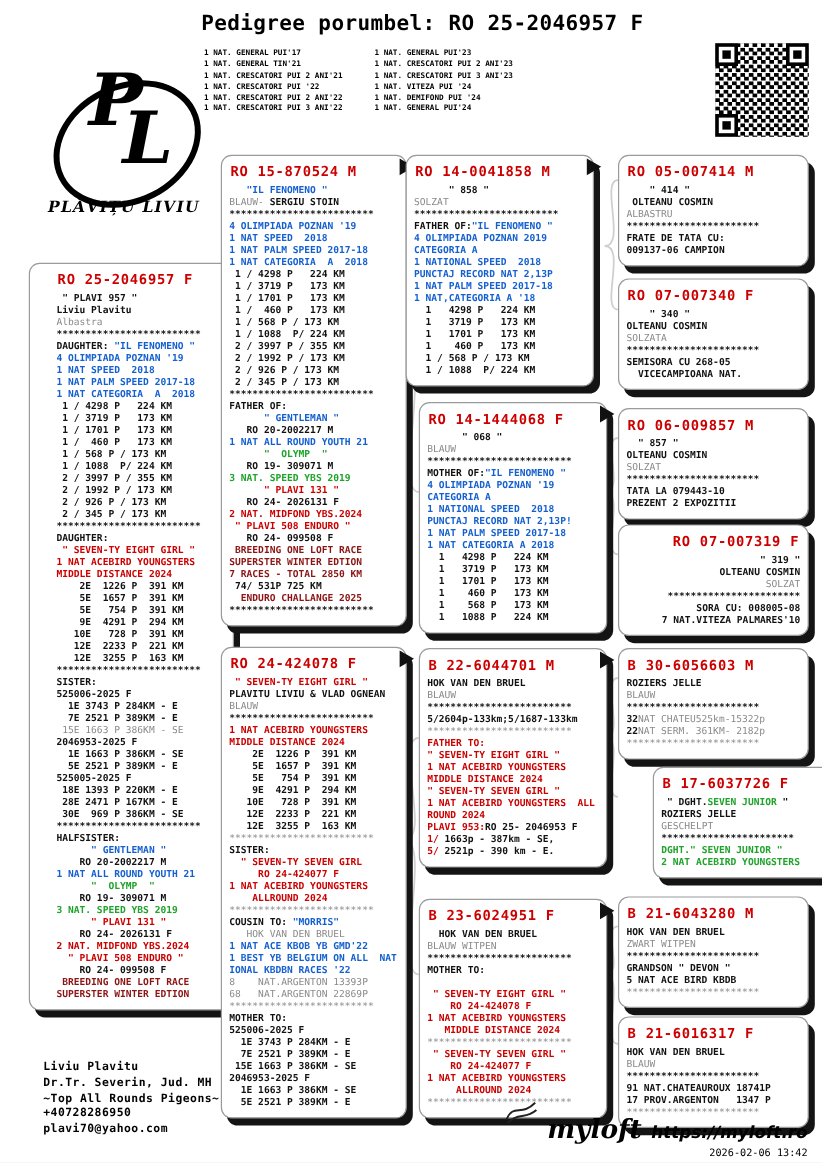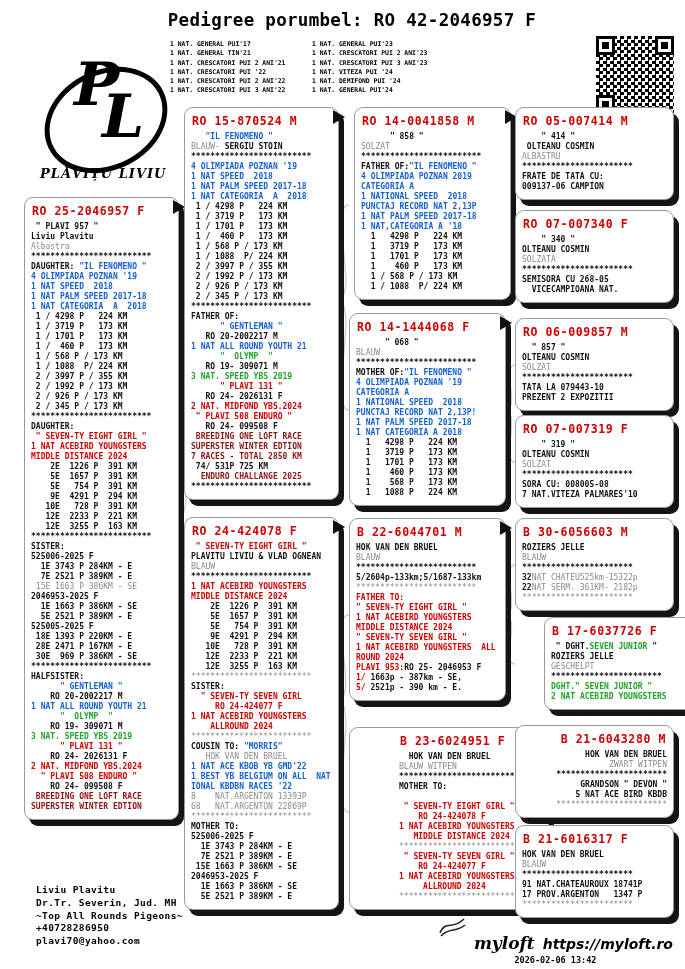--- a/index.html
+++ b/index.html
@@ -4,21 +4,21 @@
 <style>
   :root{
     --red:#cc0000; --blue:#1560d0; --green:#1fa32a; --maroon:#8b1414; --gray:#8a8a8a; --ink:#111111;
   }
   html,body{margin:0;padding:0;background:#e9e9e9;}
   .page{position:relative;width:685px;height:969px;margin:0 auto;background:#ffffff;
         font-family:"DejaVu Sans Mono",monospace;overflow:hidden;}
   .connectors{position:absolute;left:0;top:0;z-index:0;}
   
   .pbox{position:absolute;z-index:2;background:#fff;border:1px solid #9a9a9a;border-radius:9px;
-        box-shadow:5px 6px 0 #141414;}
+        box-shadow:5px 6px 0 #141414;margin-top:22px;}
   .has-arrow::after{content:"";position:absolute;top:2px;right:-14px;width:0;height:0;
         border:7px solid transparent;border-left:12px solid #111;}
   .btitle{color:var(--red);font-weight:bold;font-size:11.5px;padding:6px 7px 2px;
         letter-spacing:.6px;white-space:pre;}
   .bbody{padding:2px 6px 7px;font-size:8px;line-height:10px;font-weight:bold;color:var(--ink);white-space:pre;}
   .ln{min-height:10px;}
   .c-k{color:var(--ink);}
   .c-g{color:var(--gray);font-weight:normal;}
   .c-b{color:var(--blue);}
   .c-r{color:var(--red);}
@@ -45,23 +45,23 @@
         font-size:60px;line-height:60px;}
   .logo-p{left:34px;top:-2px;}
   .logo-l{left:62px;top:30px;}
   .logo-label{position:absolute;left:0px;top:110px;font-family:"DejaVu Serif",serif;font-style:italic;
         font-weight:bold;font-size:13px;letter-spacing:1px;white-space:nowrap;}
   
   .owner{position:absolute;left:36px;top:884px;font-size:9.5px;line-height:12.8px;font-weight:bold;
         letter-spacing:.4px;white-space:pre;z-index:2;color:#000;}
   .brandbox{position:absolute;right:12px;top:900px;text-align:right;z-index:3;color:#000;}
   .brandrow{display:flex;align-items:baseline;justify-content:flex-end;gap:8px;}
-  .brand{font-family:"DejaVu Serif",serif;font-style:italic;font-weight:bold;font-size:17px;}
+  .brand{font-family:"DejaVu Serif",serif;font-style:italic;font-weight:bold;font-size:22px;}
   .url{font-size:14px;font-weight:bold;font-style:italic;font-family:"DejaVu Sans",sans-serif;margin-top:36px;}
-  .stamp{font-size:8.5px;font-weight:bold;margin-top:2px;text-align:center;}
+  .stamp{font-size:8.5px;font-weight:normal;margin-top:2px;}
   .scribble{align-self:center;}
 </style>
 </head>
 <body>
 
 <div class="page">
 
   <svg class="connectors" width="685" height="969">
     <g fill="none" stroke="#c4c4c4" stroke-width="1.5" opacity="0.8">
       <path d="M177,520 C205,520 158,300 184,300"></path>
@@ -81,87 +81,87 @@
     </g>
   </svg>
 
   <div class="logo">
     <div class="logo-ellipse"></div>
     <span class="logo-p">P</span>
     <span class="logo-l">L</span>
     <div class="logo-label">PLĂVIȚU LIVIU</div>
   </div>
 
-  <h1 class="title">Pedigree porumbel: RO 42-2046957 F</h1>
+  <h1 class="title">Pedigree porumbel: RO 25-2046957 F</h1>
 
   <div class="ach">
     <div class="ach-col"><div>1 NAT. GENERAL PUI'17</div><div>1 NAT. GENERAL TIN'21</div><div>1 NAT. CRESCATORI PUI 2 ANI'21</div><div>1 NAT. CRESCATORI PUI '22</div><div>1 NAT. CRESCATORI PUI 2 ANI'22</div><div>1 NAT. CRESCATORI PUI 3 ANI'22</div></div>
     <div class="ach-col"><div>1 NAT. GENERAL PUI'23</div><div>1 NAT. CRESCATORI PUI 2 ANI'23</div><div>1 NAT. CRESCATORI PUI 3 ANI'23</div><div>1 NAT. VITEZA PUI '24</div><div>1 NAT. DEMIFOND PUI '24</div><div>1 NAT. GENERAL PUI'24</div></div>
   </div>
 
   <div class="qr">
     <div class="f f1"></div>
     <div class="f f2"></div>
     <div class="f f3"></div>
   </div>
 
   <div id="pedigree">
-      <section class="pbox has-arrow" style="left: 24px; top: 197px; width: 153px;">
+      <section class="pbox has-arrow" style="left: 24px; top: 197px; width: 153px; padding-left: 16px;">
         <div class="btitle">RO 25-2046957 F</div>
         <div class="bbody"><div class="ln"><span class="c-k"> " PLAVI 957 "</span></div><div class="ln"><span class="c-k">Liviu Plavitu</span></div><div class="ln"><span class="c-g">Albastra</span></div><div class="ln"><span class="c-k">*************************</span></div><div class="ln"><span class="c-k">DAUGHTER: </span><span class="c-b">"IL FENOMENO "</span></div><div class="ln"><span class="c-b">4 OLIMPIADA POZNAN '19</span></div><div class="ln"><span class="c-b">1 NAT SPEED  2018</span></div><div class="ln"><span class="c-b">1 NAT PALM SPEED 2017-18</span></div><div class="ln"><span class="c-b">1 NAT CATEGORIA  A  2018</span></div><div class="ln"><span class="c-k"> 1 / 4298 P   224 KM</span></div><div class="ln"><span class="c-k"> 1 / 3719 P   173 KM</span></div><div class="ln"><span class="c-k"> 1 / 1701 P   173 KM</span></div><div class="ln"><span class="c-k"> 1 /  460 P   173 KM</span></div><div class="ln"><span class="c-k"> 1 / 568 P / 173 KM</span></div><div class="ln"><span class="c-k"> 1 / 1088  P/ 224 KM</span></div><div class="ln"><span class="c-k"> 2 / 3997 P / 355 KM</span></div><div class="ln"><span class="c-k"> 2 / 1992 P / 173 KM</span></div><div class="ln"><span class="c-k"> 2 / 926 P / 173 KM</span></div><div class="ln"><span class="c-k"> 2 / 345 P / 173 KM</span></div><div class="ln"><span class="c-k">*************************</span></div><div class="ln"><span class="c-k">DAUGHTER:</span></div><div class="ln"><span class="c-r"> " SEVEN-TY EIGHT GIRL "</span></div><div class="ln"><span class="c-r">1 NAT ACEBIRD YOUNGSTERS</span></div><div class="ln"><span class="c-r">MIDDLE DISTANCE 2024</span></div><div class="ln"><span class="c-k">    2E  1226 P  391 KM</span></div><div class="ln"><span class="c-k">    5E  1657 P  391 KM</span></div><div class="ln"><span class="c-k">    5E   754 P  391 KM</span></div><div class="ln"><span class="c-k">    9E  4291 P  294 KM</span></div><div class="ln"><span class="c-k">   10E   728 P  391 KM</span></div><div class="ln"><span class="c-k">   12E  2233 P  221 KM</span></div><div class="ln"><span class="c-k">   12E  3255 P  163 KM</span></div><div class="ln"><span class="c-k">*************************</span></div><div class="ln"><span class="c-k">SISTER:</span></div><div class="ln"><span class="c-k">525006-2025 F</span></div><div class="ln"><span class="c-k">  1E 3743 P 284KM - E</span></div><div class="ln"><span class="c-k">  7E 2521 P 389KM - E</span></div><div class="ln"><span class="c-g"> 15E 1663 P 386KM - SE</span></div><div class="ln"><span class="c-k">2046953-2025 F</span></div><div class="ln"><span class="c-k">  1E 1663 P 386KM - SE</span></div><div class="ln"><span class="c-k">  5E 2521 P 389KM - E</span></div><div class="ln"><span class="c-k">525005-2025 F</span></div><div class="ln"><span class="c-k"> 18E 1393 P 220KM - E</span></div><div class="ln"><span class="c-k"> 28E 2471 P 167KM - E</span></div><div class="ln"><span class="c-k"> 30E  969 P 386KM - SE</span></div><div class="ln"><span class="c-k">*************************</span></div><div class="ln"><span class="c-k">HALFSISTER:</span></div><div class="ln"><span class="c-b">      " GENTLEMAN "</span></div><div class="ln"><span class="c-k">    RO 20-2002217 M</span></div><div class="ln"><span class="c-b">1 NAT ALL ROUND YOUTH 21</span></div><div class="ln"><span class="c-gr">      "  OLYMP  "</span></div><div class="ln"><span class="c-k">    RO 19- 309071 M</span></div><div class="ln"><span class="c-gr">3 NAT. SPEED YBS 2019</span></div><div class="ln"><span class="c-r">      " PLAVI 131 "</span></div><div class="ln"><span class="c-k">    RO 24- 2026131 F</span></div><div class="ln"><span class="c-r">2 NAT. MIDFOND YBS.2024</span></div><div class="ln"><span class="c-r">  " PLAVI 508 ENDURO "</span></div><div class="ln"><span class="c-k">    RO 24- 099508 F</span></div><div class="ln"><span class="c-m"> BREEDING ONE LOFT RACE</span></div><div class="ln"><span class="c-m">SUPERSTER WINTER EDTION</span></div></div>
       </section>
       <section class="pbox has-arrow" style="left: 184px; top: 107px; width: 153px;">
         <div class="btitle">RO 15-870524 M</div>
         <div class="bbody"><div class="ln"><span class="c-b">   "IL FENOMENO "</span></div><div class="ln"><span class="c-g">BLAUW- </span><span class="c-k">SERGIU STOIN</span></div><div class="ln"><span class="c-k">*************************</span></div><div class="ln"><span class="c-b">4 OLIMPIADA POZNAN '19</span></div><div class="ln"><span class="c-b">1 NAT SPEED  2018</span></div><div class="ln"><span class="c-b">1 NAT PALM SPEED 2017-18</span></div><div class="ln"><span class="c-b">1 NAT CATEGORIA  A  2018</span></div><div class="ln"><span class="c-k"> 1 / 4298 P   224 KM</span></div><div class="ln"><span class="c-k"> 1 / 3719 P   173 KM</span></div><div class="ln"><span class="c-k"> 1 / 1701 P   173 KM</span></div><div class="ln"><span class="c-k"> 1 /  460 P   173 KM</span></div><div class="ln"><span class="c-k"> 1 / 568 P / 173 KM</span></div><div class="ln"><span class="c-k"> 1 / 1088  P/ 224 KM</span></div><div class="ln"><span class="c-k"> 2 / 3997 P / 355 KM</span></div><div class="ln"><span class="c-k"> 2 / 1992 P / 173 KM</span></div><div class="ln"><span class="c-k"> 2 / 926 P / 173 KM</span></div><div class="ln"><span class="c-k"> 2 / 345 P / 173 KM</span></div><div class="ln"><span class="c-k">*************************</span></div><div class="ln"><span class="c-k">FATHER OF:</span></div><div class="ln"><span class="c-b">      " GENTLEMAN "</span></div><div class="ln"><span class="c-k">   RO 20-2002217 M</span></div><div class="ln"><span class="c-b">1 NAT ALL ROUND YOUTH 21</span></div><div class="ln"><span class="c-gr">      "  OLYMP  "</span></div><div class="ln"><span class="c-k">   RO 19- 309071 M</span></div><div class="ln"><span class="c-gr">3 NAT. SPEED YBS 2019</span></div><div class="ln"><span class="c-r">      " PLAVI 131 "</span></div><div class="ln"><span class="c-k">   RO 24- 2026131 F</span></div><div class="ln"><span class="c-r">2 NAT. MIDFOND YBS.2024</span></div><div class="ln"><span class="c-r"> " PLAVI 508 ENDURO "</span></div><div class="ln"><span class="c-k">   RO 24- 099508 F</span></div><div class="ln"><span class="c-m"> BREEDING ONE LOFT RACE</span></div><div class="ln"><span class="c-m">SUPERSTER WINTER EDTION</span></div><div class="ln"><span class="c-m">7 RACES - TOTAL 2850 KM</span></div><div class="ln"><span class="c-k"> 74/ 531P 725 KM</span></div><div class="ln"><span class="c-m">  ENDURO CHALLANGE 2025</span></div><div class="ln"><span class="c-k">*************************</span></div></div>
       </section>
       <section class="pbox has-arrow" style="left: 184px; top: 517px; width: 153px;">
         <div class="btitle">RO 24-424078 F</div>
         <div class="bbody"><div class="ln"><span class="c-r"> " SEVEN-TY EIGHT GIRL "</span></div><div class="ln"><span class="c-k">PLAVITU LIVIU &amp; VLAD OGNEAN</span></div><div class="ln"><span class="c-g">BLAUW</span></div><div class="ln"><span class="c-k">*************************</span></div><div class="ln"><span class="c-r">1 NAT ACEBIRD YOUNGSTERS</span></div><div class="ln"><span class="c-r">MIDDLE DISTANCE 2024</span></div><div class="ln"><span class="c-k">    2E  1226 P  391 KM</span></div><div class="ln"><span class="c-k">    5E  1657 P  391 KM</span></div><div class="ln"><span class="c-k">    5E   754 P  391 KM</span></div><div class="ln"><span class="c-k">    9E  4291 P  294 KM</span></div><div class="ln"><span class="c-k">   10E   728 P  391 KM</span></div><div class="ln"><span class="c-k">   12E  2233 P  221 KM</span></div><div class="ln"><span class="c-k">   12E  3255 P  163 KM</span></div><div class="ln"><span class="c-g">*************************</span></div><div class="ln"><span class="c-k">SISTER:</span></div><div class="ln"><span class="c-r">  " SEVEN-TY SEVEN GIRL</span></div><div class="ln"><span class="c-r">     RO 24-424077 F</span></div><div class="ln"><span class="c-r">1 NAT ACEBIRD YOUNGSTERS</span></div><div class="ln"><span class="c-r">    ALLROUND 2024</span></div><div class="ln"><span class="c-g">*************************</span></div><div class="ln"><span class="c-k">COUSIN TO: </span><span class="c-b">"MORRIS"</span></div><div class="ln"><span class="c-g">   HOK VAN DEN BRUEL</span></div><div class="ln"><span class="c-b">1 NAT ACE KBOB YB GMD'22</span></div><div class="ln"><span class="c-b">1 BEST YB BELGIUM ON ALL  NAT</span></div><div class="ln"><span class="c-b">IONAL KBDBN RACES '22</span></div><div class="ln"><span class="c-g">8    NAT.ARGENTON 13393P</span></div><div class="ln"><span class="c-g">68   NAT.ARGENTON 22869P</span></div><div class="ln"><span class="c-g">*************************</span></div><div class="ln"><span class="c-k">MOTHER TO:</span></div><div class="ln"><span class="c-k">525006-2025 F</span></div><div class="ln"><span class="c-k">  1E 3743 P 284KM - E</span></div><div class="ln"><span class="c-k">  7E 2521 P 389KM - E</span></div><div class="ln"><span class="c-k"> 15E 1663 P 386KM - SE</span></div><div class="ln"><span class="c-k">2046953-2025 F</span></div><div class="ln"><span class="c-k">  1E 1663 P 386KM - SE</span></div><div class="ln"><span class="c-k">  5E 2521 P 389KM - E</span></div></div>
       </section>
-      <section class="pbox has-arrow" style="left: 354px; top: 107px; width: 155px;">
+      <section class="pbox has-arrow" style="left: 338px; top: 107px; width: 155px;">
         <div class="btitle">RO 14-0041858 M</div>
         <div class="bbody"><div class="ln"><span class="c-k">      " 858 "</span></div><div class="ln"><span class="c-g">SOLZAT</span></div><div class="ln"><span class="c-k">*************************</span></div><div class="ln"><span class="c-k">FATHER OF:</span><span class="c-b">"IL FENOMENO "</span></div><div class="ln"><span class="c-b">4 OLIMPIADA POZNAN 2019</span></div><div class="ln"><span class="c-b">CATEGORIA A</span></div><div class="ln"><span class="c-b">1 NATIONAL SPEED  2018</span></div><div class="ln"><span class="c-b">PUNCTAJ RECORD NAT 2,13P</span></div><div class="ln"><span class="c-b">1 NAT PALM SPEED 2017-18</span></div><div class="ln"><span class="c-b">1 NAT,CATEGORIA A '18</span></div><div class="ln"><span class="c-k">  1   4298 P   224 KM</span></div><div class="ln"><span class="c-k">  1   3719 P   173 KM</span></div><div class="ln"><span class="c-k">  1   1701 P   173 KM</span></div><div class="ln"><span class="c-k">  1    460 P   173 KM</span></div><div class="ln"><span class="c-k">  1 / 568 P / 173 KM</span></div><div class="ln"><span class="c-k">  1 / 1088  P/ 224 KM</span></div></div>
       </section>
       <section class="pbox has-arrow" style="left: 349px; top: 313px; width: 155px;">
         <div class="btitle">RO 14-1444068 F</div>
         <div class="bbody"><div class="ln"><span class="c-k">      " 068 "</span></div><div class="ln"><span class="c-g">BLAUW</span></div><div class="ln"><span class="c-k">*************************</span></div><div class="ln"><span class="c-k">MOTHER OF:</span><span class="c-b">"IL FENOMENO "</span></div><div class="ln"><span class="c-b">4 OLIMPIADA POZNAN '19</span></div><div class="ln"><span class="c-b">CATEGORIA A</span></div><div class="ln"><span class="c-b">1 NATIONAL SPEED  2018</span></div><div class="ln"><span class="c-b">PUNCTAJ RECORD NAT 2,13P!</span></div><div class="ln"><span class="c-b">1 NAT PALM SPEED 2017-18</span></div><div class="ln"><span class="c-b">1 NAT CATEGORIA A 2018</span></div><div class="ln"><span class="c-k">  1   4298 P   224 KM</span></div><div class="ln"><span class="c-k">  1   3719 P   173 KM</span></div><div class="ln"><span class="c-k">  1   1701 P   173 KM</span></div><div class="ln"><span class="c-k">  1    460 P   173 KM</span></div><div class="ln"><span class="c-k">  1    568 P   173 KM</span></div><div class="ln"><span class="c-k">  1   1088 P   224 KM</span></div></div>
       </section>
       <section class="pbox has-arrow" style="left: 349px; top: 518px; width: 155px;">
         <div class="btitle">B 22-6044701 M</div>
         <div class="bbody"><div class="ln"><span class="c-k">HOK VAN DEN BRUEL</span></div><div class="ln"><span class="c-g">BLAUW</span></div><div class="ln"><span class="c-k">*************************</span></div><div class="ln"><span class="c-k">5/2604p-133km;5/1687-133km</span></div><div class="ln"><span class="c-g">*************************</span></div><div class="ln"><span class="c-r">FATHER TO:</span></div><div class="ln"><span class="c-r">" SEVEN-TY EIGHT GIRL "</span></div><div class="ln"><span class="c-r">1 NAT ACEBIRD YOUNGSTERS</span></div><div class="ln"><span class="c-r">MIDDLE DISTANCE 2024</span></div><div class="ln"><span class="c-r">" SEVEN-TY SEVEN GIRL "</span></div><div class="ln"><span class="c-r">1 NAT ACEBIRD YOUNGSTERS  ALL</span></div><div class="ln"><span class="c-r">ROUND 2024</span></div><div class="ln"><span class="c-r">PLAVI 953:</span><span class="c-k">RO 25- 2046953 F</span></div><div class="ln"><span class="c-r">1/</span><span class="c-k"> 1663p - 387km - SE,</span></div><div class="ln"><span class="c-r">5/</span><span class="c-k"> 2521p - 390 km - E.</span></div></div>
       </section>
-      <section class="pbox has-arrow" style="left: 349px; top: 727px; width: 155px; padding-left: 43px;">
+      <section class="pbox has-arrow" style="left: 349px; top: 727px; width: 155px;">
         <div class="btitle">B 23-6024951 F</div>
         <div class="bbody"><div class="ln"><span class="c-k">  HOK VAN DEN BRUEL</span></div><div class="ln"><span class="c-g">BLAUW WITPEN</span></div><div class="ln"><span class="c-k">*************************</span></div><div class="ln"><span class="c-k">MOTHER TO:</span></div><div class="ln"><span class="c-k"> </span></div><div class="ln"><span class="c-r"> " SEVEN-TY EIGHT GIRL "</span></div><div class="ln"><span class="c-r">    RO 24-424078 F</span></div><div class="ln"><span class="c-r">1 NAT ACEBIRD YOUNGSTERS</span></div><div class="ln"><span class="c-r">   MIDDLE DISTANCE 2024</span></div><div class="ln"><span class="c-g">*************************</span></div><div class="ln"><span class="c-r"> " SEVEN-TY SEVEN GIRL "</span></div><div class="ln"><span class="c-r">    RO 24-424077 F</span></div><div class="ln"><span class="c-r">1 NAT ACEBIRD YOUNGSTERS</span></div><div class="ln"><span class="c-r">     ALLROUND 2024</span></div><div class="ln"><span class="c-g">*************************</span></div></div>
       </section>
       <section class="pbox" style="left: 515px; top: 107px; width: 157px;">
         <div class="btitle">RO 05-007414 M</div>
         <div class="bbody"><div class="ln"><span class="c-k">    " 414 "</span></div><div class="ln"><span class="c-k"> OLTEANU COSMIN</span></div><div class="ln"><span class="c-g">ALBASTRU</span></div><div class="ln"><span class="c-k">***********************</span></div><div class="ln"><span class="c-k">FRATE DE TATA CU:</span></div><div class="ln"><span class="c-k">009137-06 CAMPION</span></div></div>
       </section>
       <section class="pbox" style="left: 515px; top: 210px; width: 157px;">
         <div class="btitle">RO 07-007340 F</div>
         <div class="bbody"><div class="ln"><span class="c-k">    " 340 "</span></div><div class="ln"><span class="c-k">OLTEANU COSMIN</span></div><div class="ln"><span class="c-g">SOLZATA</span></div><div class="ln"><span class="c-k">***********************</span></div><div class="ln"><span class="c-k">SEMISORA CU 268-05</span></div><div class="ln"><span class="c-k">  VICECAMPIOANA NAT.</span></div></div>
       </section>
       <section class="pbox" style="left: 515px; top: 318px; width: 157px;">
         <div class="btitle">RO 06-009857 M</div>
         <div class="bbody"><div class="ln"><span class="c-k">  " 857 "</span></div><div class="ln"><span class="c-k">OLTEANU COSMIN</span></div><div class="ln"><span class="c-g">SOLZAT</span></div><div class="ln"><span class="c-k">***********************</span></div><div class="ln"><span class="c-k">TATA LA 079443-10</span></div><div class="ln"><span class="c-k">PREZENT 2 EXPOZITII</span></div></div>
       </section>
-      <section class="pbox" style="left: 515px; top: 415px; width: 157px;">
+      <section class="pbox" style="left: 515px; top: 415px; width: 157px; text-align: right;">
         <div class="btitle">RO 07-007319 F</div>
         <div class="bbody"><div class="ln"><span class="c-k">    " 319 "</span></div><div class="ln"><span class="c-k">OLTEANU COSMIN</span></div><div class="ln"><span class="c-g">SOLZAT</span></div><div class="ln"><span class="c-k">***********************</span></div><div class="ln"><span class="c-k">SORA CU: 008005-08</span></div><div class="ln"><span class="c-k">7 NAT.VITEZA PALMARES'10</span></div></div>
       </section>
       <section class="pbox" style="left: 515px; top: 518px; width: 157px;">
         <div class="btitle">B 30-6056603 M</div>
         <div class="bbody"><div class="ln"><span class="c-k">ROZIERS JELLE</span></div><div class="ln"><span class="c-g">BLAUW</span></div><div class="ln"><span class="c-k">***********************</span></div><div class="ln"><span class="c-k">32</span><span class="c-g">NAT CHATEU525km-15322p</span></div><div class="ln"><span class="c-k">22</span><span class="c-g">NAT SERM. 361KM- 2182p</span></div><div class="ln"><span class="c-g">***********************</span></div></div>
       </section>
       <section class="pbox" style="left: 544px; top: 617px; width: 157px;">
         <div class="btitle">B 17-6037726 F</div>
         <div class="bbody"><div class="ln"><span class="c-k"> " DGHT.</span><span class="c-gr">SEVEN JUNIOR</span><span class="c-k"> "</span></div><div class="ln"><span class="c-k">ROZIERS JELLE</span></div><div class="ln"><span class="c-g">GESCHELPT</span></div><div class="ln"><span class="c-k">***********************</span></div><div class="ln"><span class="c-gr">DGHT." SEVEN JUNIOR "</span></div><div class="ln"><span class="c-gr">2 NAT ACEBIRD YOUNGSTERS</span></div></div>
       </section>
-      <section class="pbox" style="left: 515px; top: 725px; width: 157px; text-align: right;">
+      <section class="pbox" style="left: 515px; top: 725px; width: 157px;">
         <div class="btitle">B 21-6043280 M</div>
         <div class="bbody"><div class="ln"><span class="c-k">HOK VAN DEN BRUEL</span></div><div class="ln"><span class="c-g">ZWART WITPEN</span></div><div class="ln"><span class="c-k">***********************</span></div><div class="ln"><span class="c-k">GRANDSON " DEVON "</span></div><div class="ln"><span class="c-k">5 NAT ACE BIRD KBDB</span></div><div class="ln"><span class="c-g">***********************</span></div></div>
       </section>
       <section class="pbox" style="left: 515px; top: 825px; width: 157px;">
         <div class="btitle">B 21-6016317 F</div>
         <div class="bbody"><div class="ln"><span class="c-k">HOK VAN DEN BRUEL</span></div><div class="ln"><span class="c-g">BLAUW</span></div><div class="ln"><span class="c-k">***********************</span></div><div class="ln"><span class="c-k">91 NAT.CHATEAUROUX 18741P</span></div><div class="ln"><span class="c-k">17 PROV.ARGENTON   1347 P</span></div><div class="ln"><span class="c-g">***********************</span></div></div>
       </section>
     </div>
 
   <div class="owner"><div>Liviu Plavitu</div><div>Dr.Tr. Severin, Jud. MH</div><div>~Top All Rounds Pigeons~</div><div>+40728286950</div><div>plavi70@yahoo.com</div></div>

